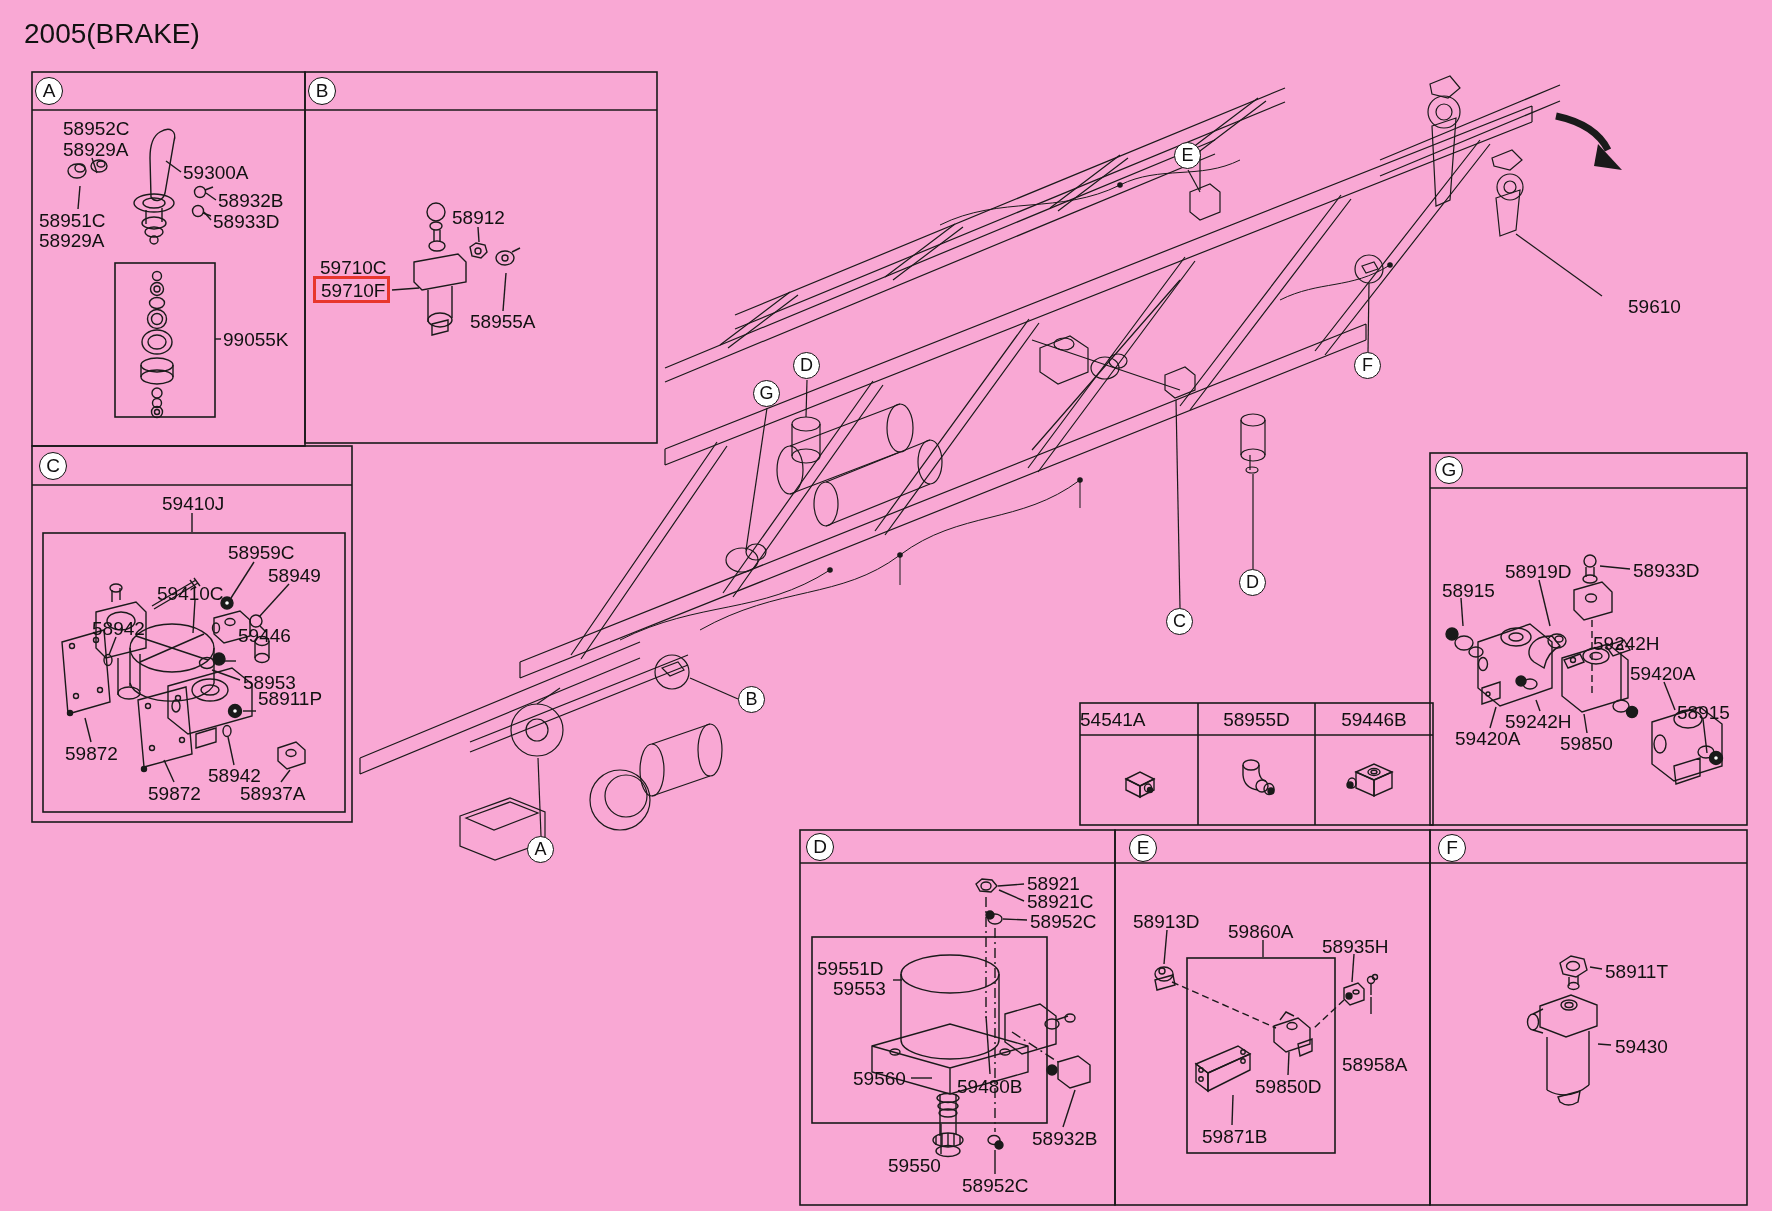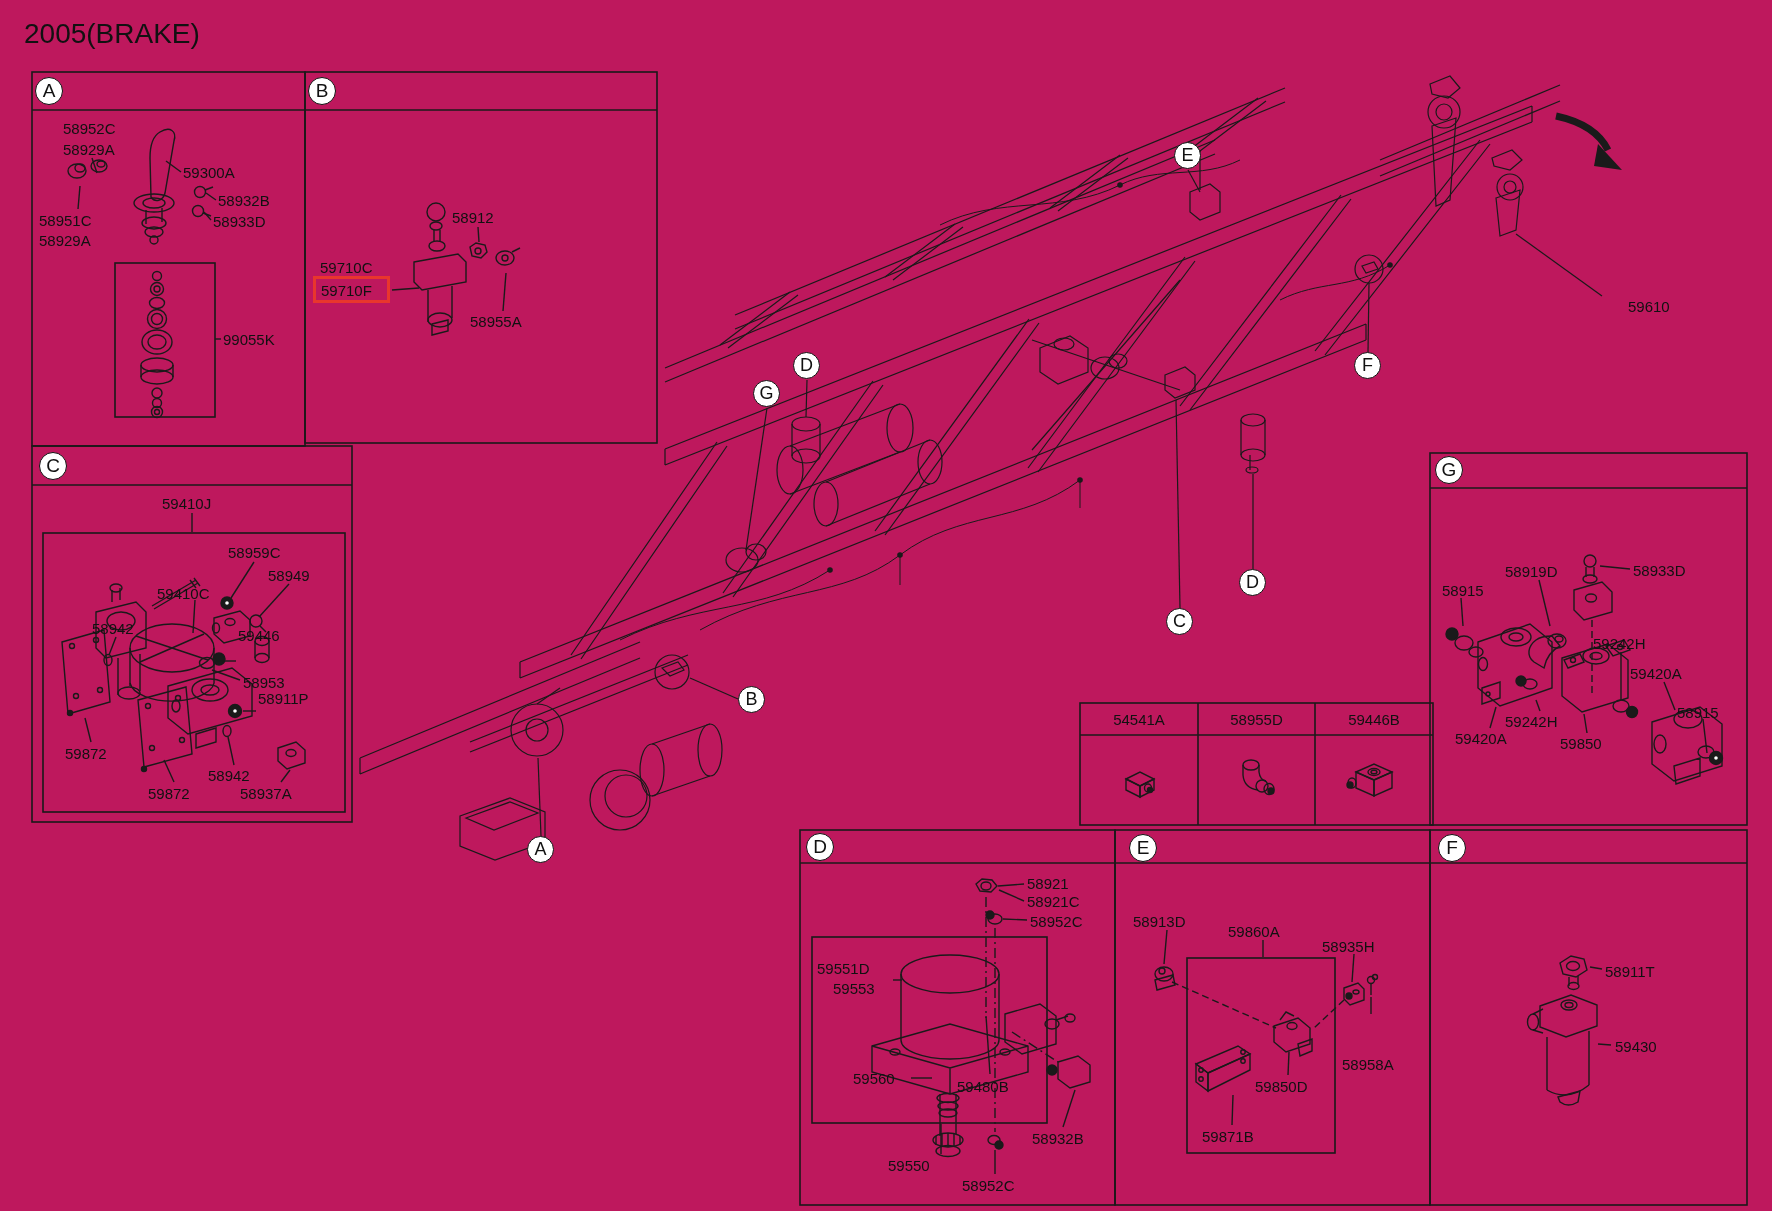--- a/index.html
+++ b/index.html
@@ -1,26 +1,26 @@
 <!DOCTYPE html>
 <html><head>
 <meta charset="utf-8">
 <style>
   html,body { margin:0; padding:0; background:#fff; }
   #canvas {
-    position:relative; width:1772px; height:1211px; background:#be185d;
+    position:relative; width:1772px; height:1211px; background:#f9a8d4;
     font-family:"Liberation Sans", sans-serif; color:#000; overflow:hidden;
   }
   svg.art { position:absolute; left:0; top:0; }
   .title {
     position:absolute; left:24px; top:18px; font-size:28px; color:#111;
     white-space:nowrap;
   }
   .lbl {
-    position:absolute; font-size:15px; line-height:21px; color:#111;
+    position:absolute; font-size:19px; line-height:21px; color:#111;
     white-space:nowrap;
   }
   .letter {
     position:absolute; width:28px; height:28px; border:1.7px solid #111;
     border-radius:50%; background:#fff; display:flex; align-items:center;
     justify-content:center; font-size:19px; color:#111; box-sizing:border-box;
   }
   .callout {
     position:absolute; width:27px; height:27px; border:1.6px solid #111;
     border-radius:50%; background:#fff; display:flex; align-items:center;
@@ -532,17 +532,17 @@
 <span class="lbl" style="left:1505px;top:561px">58919D</span>
 <span class="lbl" style="left:1633px;top:560px">58933D</span>
 <span class="lbl" style="left:1442px;top:580px">58915</span>
 <span class="lbl" style="left:1593px;top:633px">59242H</span>
 <span class="lbl" style="left:1630px;top:663px">59420A</span>
 <span class="lbl" style="left:1677px;top:702px">58915</span>
 <span class="lbl" style="left:1505px;top:711px">59242H</span>
 <span class="lbl" style="left:1455px;top:728px">59420A</span>
 <span class="lbl" style="left:1560px;top:733px">59850</span>
 
-<span class="lbl" style="left:1080px;top:709px;width:118px;text-align:center">54541A</span>
+<span class="lbl" style="left:1080px;top:709px;width:118px;">54541A</span>
 <span class="lbl" style="left:1198px;top:709px;width:117px;text-align:center">58955D</span>
 <span class="lbl" style="left:1315px;top:709px;width:118px;text-align:center">59446B</span>
 
 </div>
 
 </body></html>

